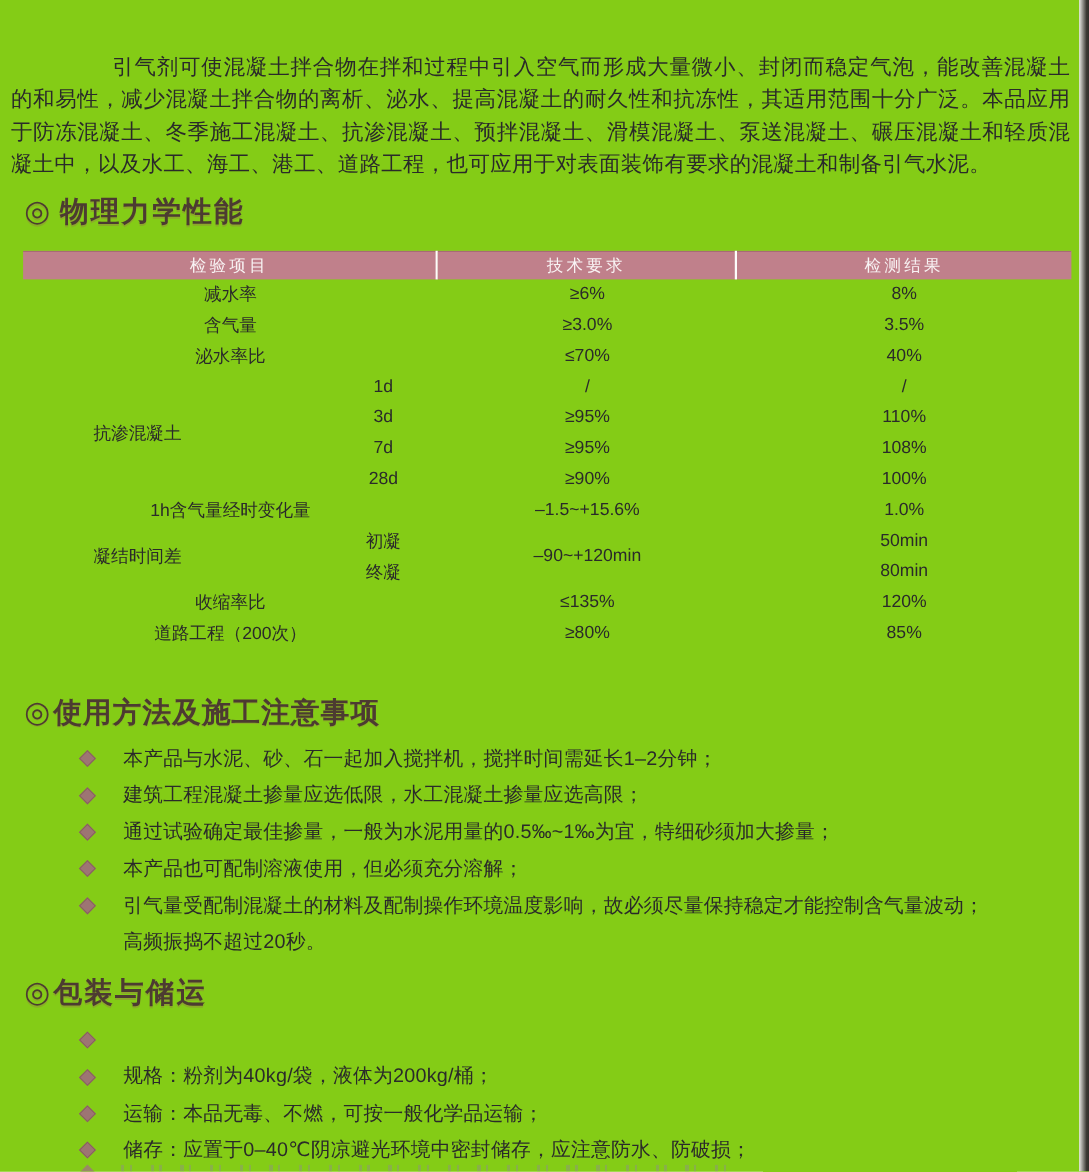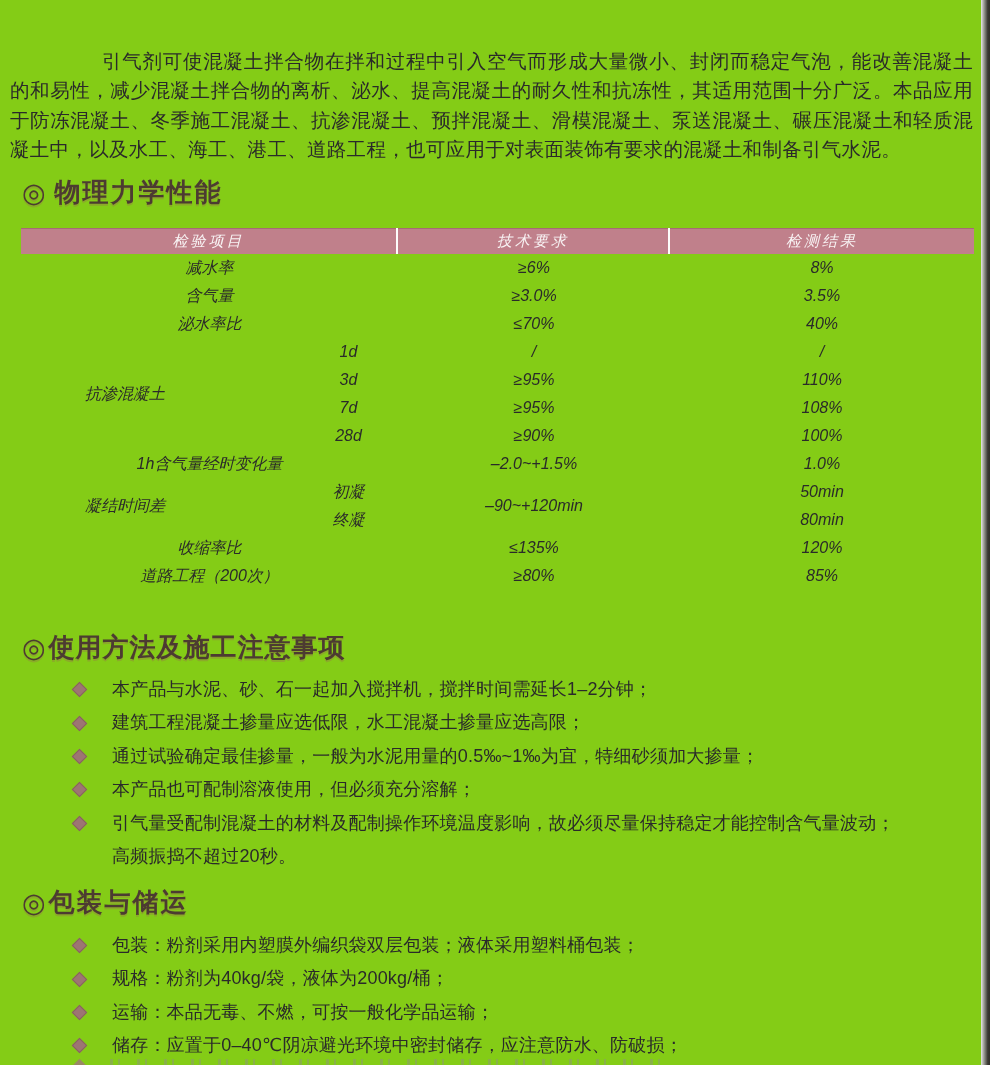--- a/index.html
+++ b/index.html
@@ -27,21 +27,21 @@
   .sec .gap-wide{margin-right:9px}
   .sec .gap-narrow{margin-right:3px}
   #sec-physical{top:175px}
   #sec-usage{top:630px;letter-spacing:1px}
   #sec-packaging{top:885px}
   
   .ptable{
     position:absolute;top:228px;left:21px;
     display:grid;grid-template-columns:278px 99px 272px 304px;
     grid-template-rows:26px repeat(12,28px);
-    font-size:16px;font-weight:500;font-style:italic;
+    font-size:16px;font-weight:500;
   }
   .th{background:#c0808b;color:#f8f3f4;display:flex;align-items:center;justify-content:center;
       font-size:15px;font-weight:500;letter-spacing:3px;box-shadow:inset 0 1px 0 rgba(90,40,50,.25)}
   .th-divider{border-right:2px solid #fdfdfb}
   .cell{display:flex;align-items:center;justify-content:center}
   .group-label{display:flex;align-items:center;justify-content:center;padding-right:70px}
   .span2{grid-column:1 / 3}
   
   .bullets{position:absolute;left:60px;width:916px}
   #usage-bullets{top:673px}
@@ -93,21 +93,21 @@
     <div class="cell" style="grid-row:6;grid-column:3">≥95%</div>
     <div class="cell" style="grid-row:6;grid-column:4">110%</div>
     <div class="cell" style="grid-row:7;grid-column:2">7d</div>
     <div class="cell" style="grid-row:7;grid-column:3">≥95%</div>
     <div class="cell" style="grid-row:7;grid-column:4">108%</div>
     <div class="cell" style="grid-row:8;grid-column:2">28d</div>
     <div class="cell" style="grid-row:8;grid-column:3">≥90%</div>
     <div class="cell" style="grid-row:8;grid-column:4">100%</div>
 
     <div class="cell span2" style="grid-row:9">1h含气量经时变化量</div>
-    <div class="cell" style="grid-row:9;grid-column:3">–2.0~+1.5%</div>
+    <div class="cell" style="grid-row:9;grid-column:3">–1.5~+15.6%</div>
     <div class="cell" style="grid-row:9;grid-column:4">1.0%</div>
 
     <div class="group-label" style="grid-row:10/12;grid-column:1">凝结时间差</div>
     <div class="cell" style="grid-row:10;grid-column:2">初凝</div>
     <div class="cell" style="grid-row:11;grid-column:2">终凝</div>
     <div class="cell" style="grid-row:10/12;grid-column:3">–90~+120min</div>
     <div class="cell" style="grid-row:10;grid-column:4">50min</div>
     <div class="cell" style="grid-row:11;grid-column:4">80min</div>
 
     <div class="cell span2" style="grid-row:12">收缩率比</div>
@@ -163,21 +163,20 @@
   <div class="sec" id="sec-packaging">
     <span class="marker gap-narrow">◎</span>
     <span>包装与储运</span>
   </div>
 
   <div class="bullets" id="packaging-bullets">
     <div class="brow">
       <span class="bmark">
           <span class="diamond"></span>
         </span>
-      <span class="btext">包装：粉剂采用内塑膜外编织袋双层包装；液体采用塑料桶包装；</span>
     </div>
     <div class="brow">
       <span class="bmark">
           <span class="diamond"></span>
         </span>
       <span class="btext">规格：粉剂为40kg/袋，液体为200kg/桶；</span>
     </div>
     <div class="brow">
       <span class="bmark">
           <span class="diamond"></span>

